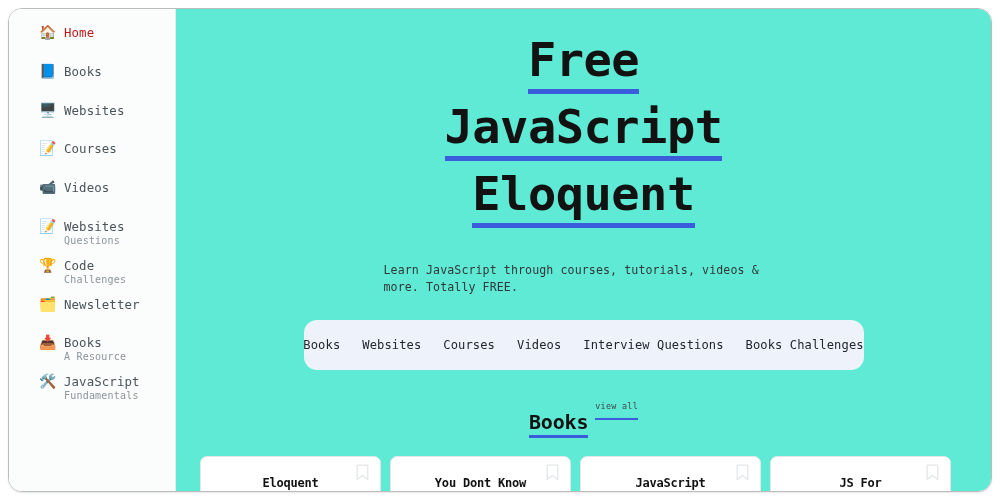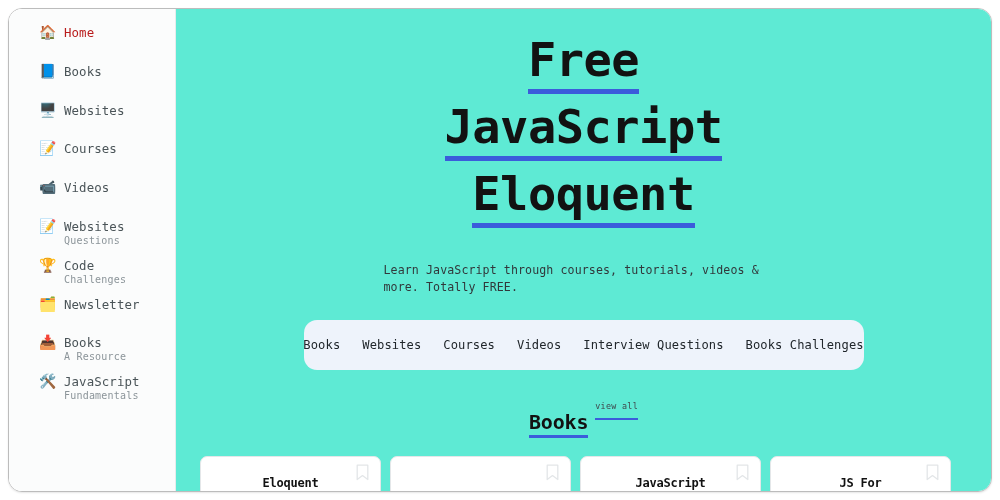--- a/index.html
+++ b/index.html
@@ -316,20 +316,21 @@
               </svg>
             </span>
             <div class="card-title">Eloquent</div>
           </div>
           <div class="card">
             <span class="bookmark-icon">
               <svg viewBox="0 0 13 17" width="13" height="17" xmlns="http://www.w3.org/2000/svg">
                 <path d="M1.2 1.2 h10.6 v14.3 l-5.3 -3.9 l-5.3 3.9 z" fill="none" stroke="#e3e6e8" stroke-width="1.3" stroke-linejoin="round"></path>
               </svg>
             </span>
+            <div class="card-title">You Dont Know</div>
           </div>
           <div class="card">
             <span class="bookmark-icon">
               <svg viewBox="0 0 13 17" width="13" height="17" xmlns="http://www.w3.org/2000/svg">
                 <path d="M1.2 1.2 h10.6 v14.3 l-5.3 -3.9 l-5.3 3.9 z" fill="none" stroke="#e3e6e8" stroke-width="1.3" stroke-linejoin="round"></path>
               </svg>
             </span>
             <div class="card-title">JavaScript</div>
           </div>
           <div class="card">

